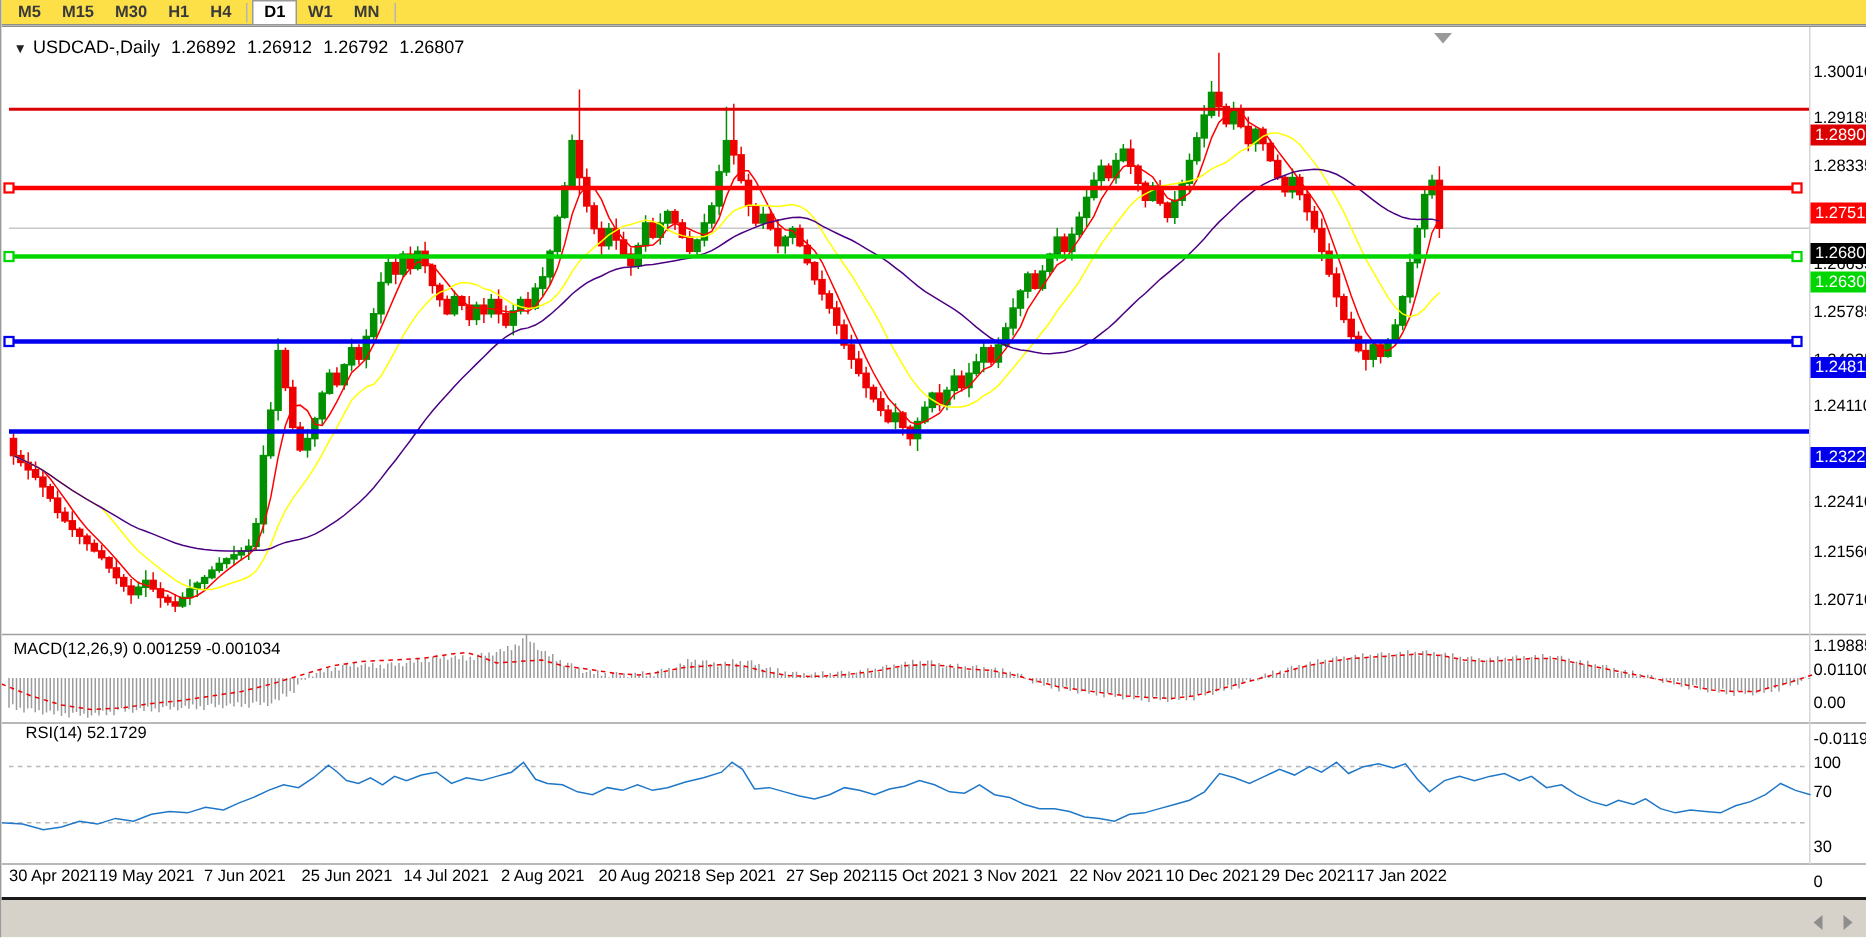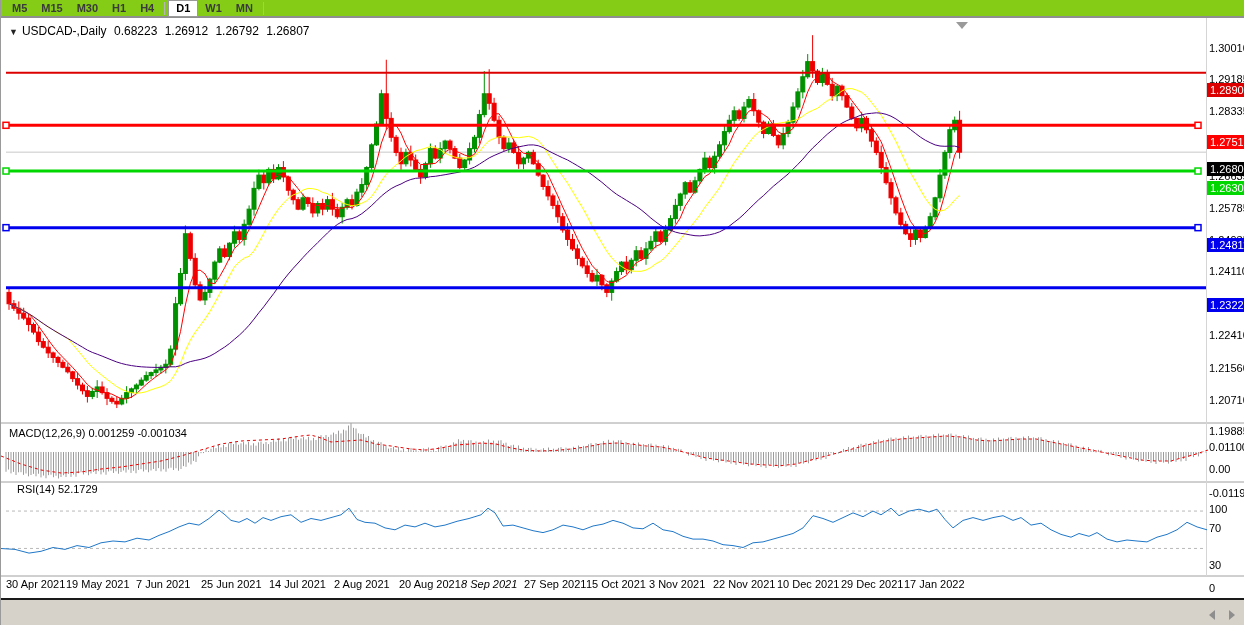--- a/index.html
+++ b/index.html
@@ -1,21 +1,21 @@
 <!DOCTYPE html>
 <html><head>
 <meta charset="utf-8">
 <style>
   html,body{margin:0;padding:0;background:#ffffff;}
   #app{position:relative;width:1244px;height:625px;background:#ffffff;
        font-family:"Liberation Sans",sans-serif;overflow:hidden;
        border-left:1px solid #9a9a9a;box-sizing:border-box;}
   
   #tftoolbar{position:absolute;left:0;top:0;width:100%;height:17px;
-    background:#84cc16;border-bottom:1px solid #8f8f8f;
+    background:#fde047;border-bottom:1px solid #8f8f8f;
     display:flex;align-items:center;padding-left:4px;box-sizing:border-box;}
   .tfbtn{font-size:11px;font-weight:bold;color:#3a3a3a;padding:1px 7px;
     cursor:default;line-height:13px;}
   .tfbtn.active{background:#ffffff;border:1px solid #9a9a9a;color:#000;}
   .tfdiv{width:1px;height:13px;background:#b5b5b5;margin:0 3px;}
   
   #chart{position:absolute;left:0;top:17px;width:1244px;height:581px;background:#fff;}
   #chart .topborder{position:absolute;left:0;top:0;width:100%;height:1px;background:#8f8f8f;}
   #cv{position:absolute;left:0;top:0;}
   .paneLabel{position:absolute;font-size:11px;color:#000;white-space:nowrap;z-index:5;}
@@ -955,21 +955,21 @@
         <line x1="1202.5" y1="435" x2="1202.5" y2="434.5285714285714" stroke="#9b9b9b" stroke-width="1"></line>
         <line x1="1205" y1="435" x2="1205" y2="435.65714285714284" stroke="#9b9b9b" stroke-width="1"></line>
         <polyline points="0,439.0 20,447.0 40,453.0 60,456.0 80,455.0 100,452.0 120,450.0 140,447.0 160,444.0 180,439.0 200,433.0 220,427.0 240,424.0 260,423.0 280,422.0 300,419.0 310,418.0 320,421.0 330,425.0 345,424.0 360,423.0 375,427.0 390,429.0 410,432.0 425,433.0 440,431.0 455,428.0 470,427.0 480,426.0 495,427.0 510,431.0 525,433.4 540,434.0 555,433.4 570,432.0 585,430.0 600,427.0 615,426.0 630,427.0 645,429.0 660,430.0 675,433.0 690,437.0 705,441.0 720,443.0 735,445.0 750,447.0 765,448.0 780,448.6 795,447.0 810,443.0 825,439.0 840,435.0 855,431.0 870,427.0 885,424.0 900,422.0 915,421.0 930,420.0 945,419.0 960,420.0 975,423.0 990,424.0 1005,423.0 1020,422.0 1035,422.0 1050,425.0 1065,428.0 1080,431.0 1095,434.0 1110,437.0 1125,440.0 1140,443.0 1155,444.0 1170,444.0 1180,441.0 1192,438.0 1207,433.0" fill="none" stroke="#ee0000" stroke-width="1" stroke-dasharray="3 3"></polyline>
         <line x1="5" y1="494.05" x2="1205" y2="494.05" stroke="#b8b8b8" stroke-width="1" stroke-dasharray="3 3"></line>
         <line x1="5" y1="531.45" x2="1205" y2="531.45" stroke="#b8b8b8" stroke-width="1" stroke-dasharray="3 3"></line>
         <polyline points="0,531.5 14,532.4 28,536.1 40,534.3 52,530.5 64,532.4 76,528.6 88,530.5 100,525.8 112,524.0 124,524.9 136,521.2 148,523.0 158,518.4 168,514.6 178,509.9 188,506.2 198,508.1 208,501.5 218,493.1 224,497.8 230,503.4 238,505.3 246,501.5 254,506.2 262,500.6 270,503.4 280,499.7 290,497.8 300,505.3 310,501.5 320,503.4 330,500.6 340,497.8 348,491.2 356,502.5 364,505.3 374,506.2 384,510.9 394,512.8 404,508.1 414,509.9 424,506.2 434,509.9 444,508.1 456,504.3 468,501.5 480,497.8 487,491.2 494,495.9 502,509.0 512,508.1 522,510.9 532,513.7 542,515.6 552,512.8 562,508.1 572,509.9 582,512.8 592,509.0 602,507.1 612,503.4 622,506.2 632,510.9 642,511.8 652,506.2 662,512.8 672,514.6 682,519.3 692,522.1 702,522.1 712,524.0 722,527.7 732,528.6 742,530.5 752,525.8 762,524.9 772,522.1 782,519.3 792,516.5 802,510.9 812,498.7 822,501.5 832,505.3 842,500.6 852,495.9 862,499.7 872,494.1 880,497.8 890,491.2 898,498.7 908,494.1 918,492.2 928,495.0 936,492.2 944,502.5 952,510.9 962,503.4 972,500.6 982,503.4 992,500.6 1002,498.7 1012,503.4 1020,500.6 1030,508.1 1040,506.2 1050,512.8 1060,517.4 1070,520.2 1078,516.5 1088,519.3 1096,515.6 1106,522.1 1116,524.9 1126,523.0 1136,524.0 1146,524.9 1156,520.2 1166,517.4 1176,512.8 1186,505.3 1196,509.9 1206,512.8" fill="none" stroke="#1f77c8" stroke-width="1"></polyline>
       </svg>
 
     <div id="title">
       <span class="tri">▼</span><span>USDCAD-,Daily</span>
-      <span>0.68223</span>
+      <span>1.26892</span>
       <span>1.26912</span>
       <span>1.26792</span>
       <span>1.26807</span>
     </div>
 
     <div class="paneLabel" style="left:8px;top:410px">MACD(12,26,9) 0.001259 -0.001034</div>
     <div class="paneLabel" style="left:16px;top:466px">RSI(14) 52.1729</div>
 
     <div id="overlays">
         <div class="axlabel" style="top: 25px;">1.30010</div>
@@ -998,21 +998,21 @@
         <div class="badge" style="top: 145.16px; background: rgb(0, 0, 0);">1.26807</div>
       </div>
     <div id="dates">
         <div class="datelabel" style="left: 5px;">30 Apr 2021</div>
         <div class="datelabel" style="left: 65px;">19 May 2021</div>
         <div class="datelabel" style="left: 135px;">7 Jun 2021</div>
         <div class="datelabel" style="left: 200px;">25 Jun 2021</div>
         <div class="datelabel" style="left: 268px;">14 Jul 2021</div>
         <div class="datelabel" style="left: 333px;">2 Aug 2021</div>
         <div class="datelabel" style="left: 398px;">20 Aug 2021</div>
-        <div class="datelabel" style="left: 460px; font-style: italic;">8 Sep 2021</div>
+        <div class="datelabel" style="left: 460px;">8 Sep 2021</div>
         <div class="datelabel" style="left: 523px;">27 Sep 2021</div>
         <div class="datelabel" style="left: 585px;">15 Oct 2021</div>
         <div class="datelabel" style="left: 648px;">3 Nov 2021</div>
         <div class="datelabel" style="left: 712px;">22 Nov 2021</div>
         <div class="datelabel" style="left: 776px;">10 Dec 2021</div>
         <div class="datelabel" style="left: 840px;">29 Dec 2021</div>
         <div class="datelabel" style="left: 903px;">17 Jan 2022</div>
       </div>
   </div>
 

